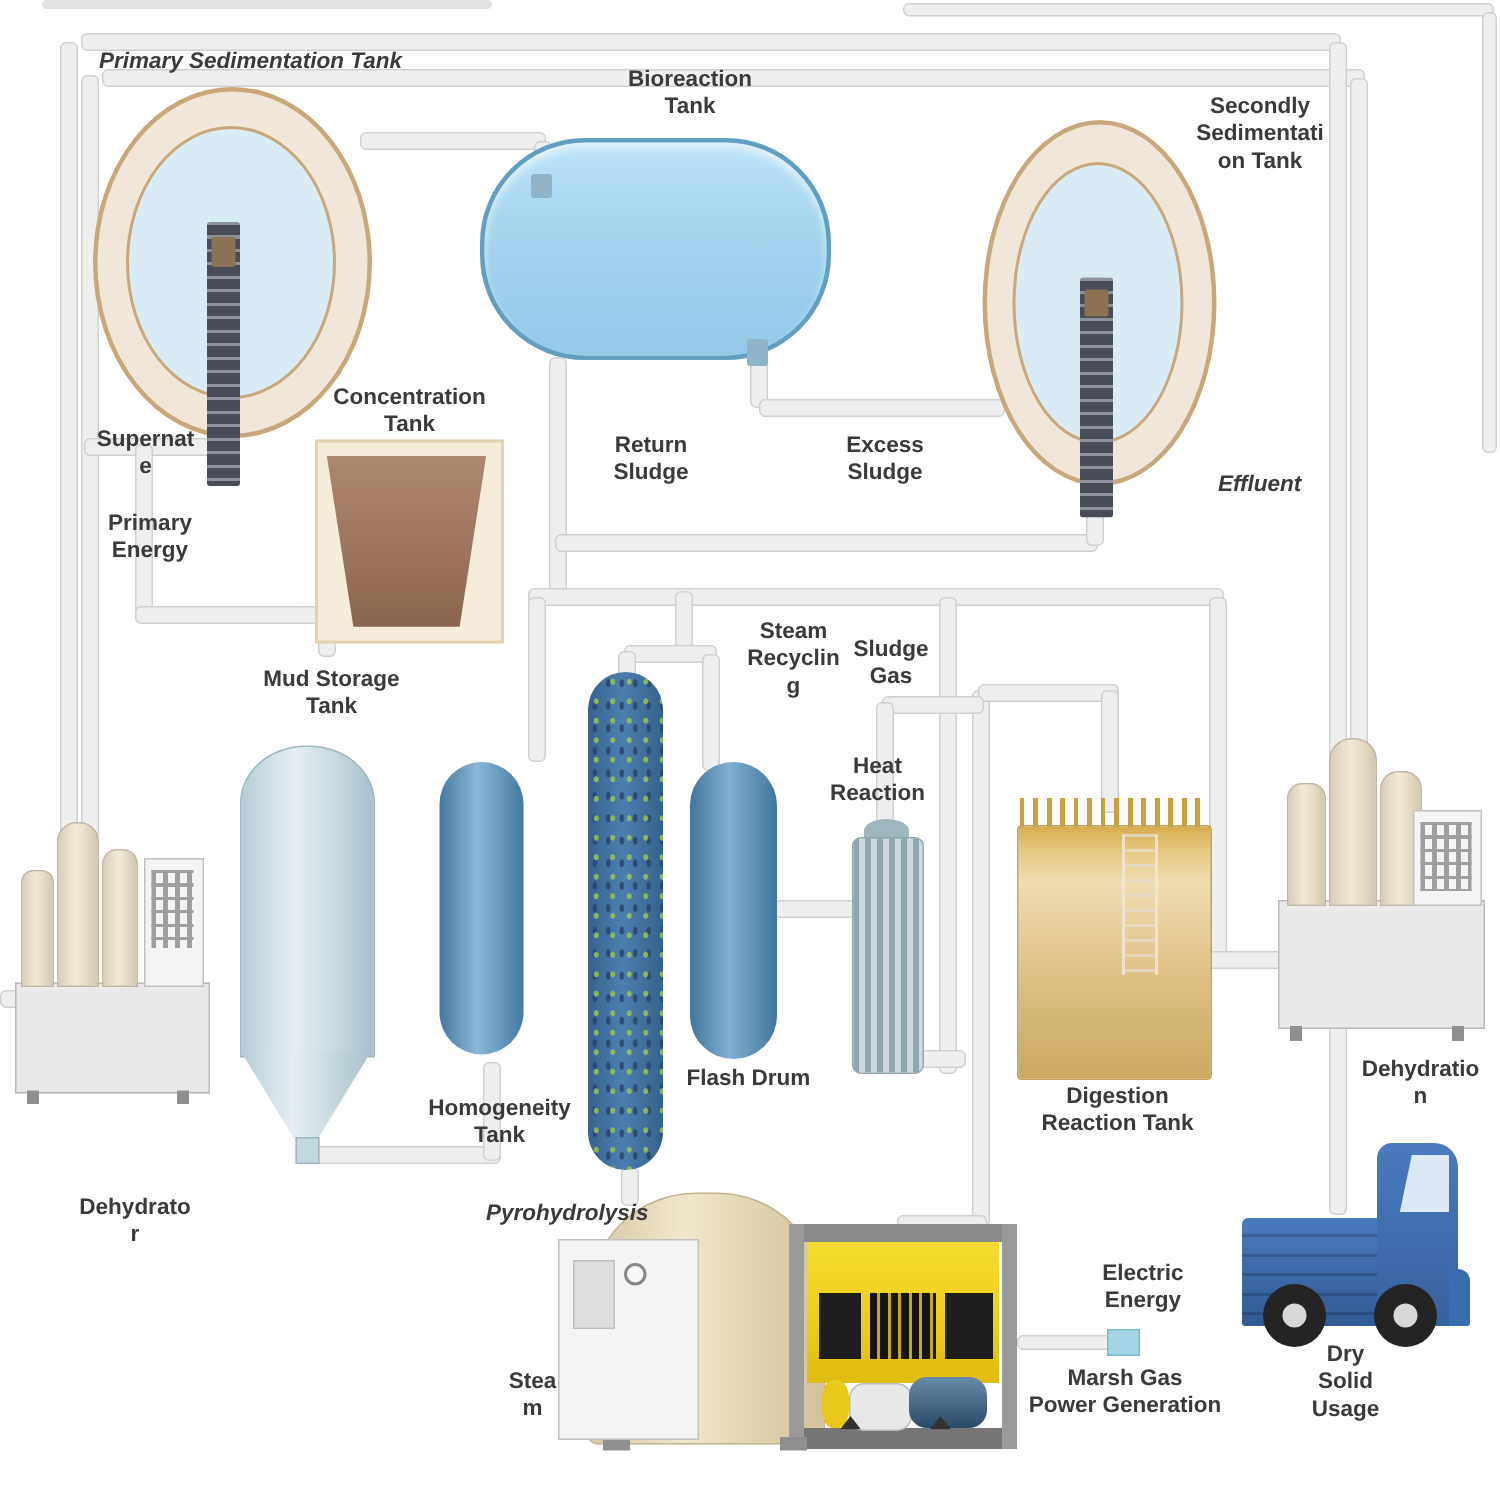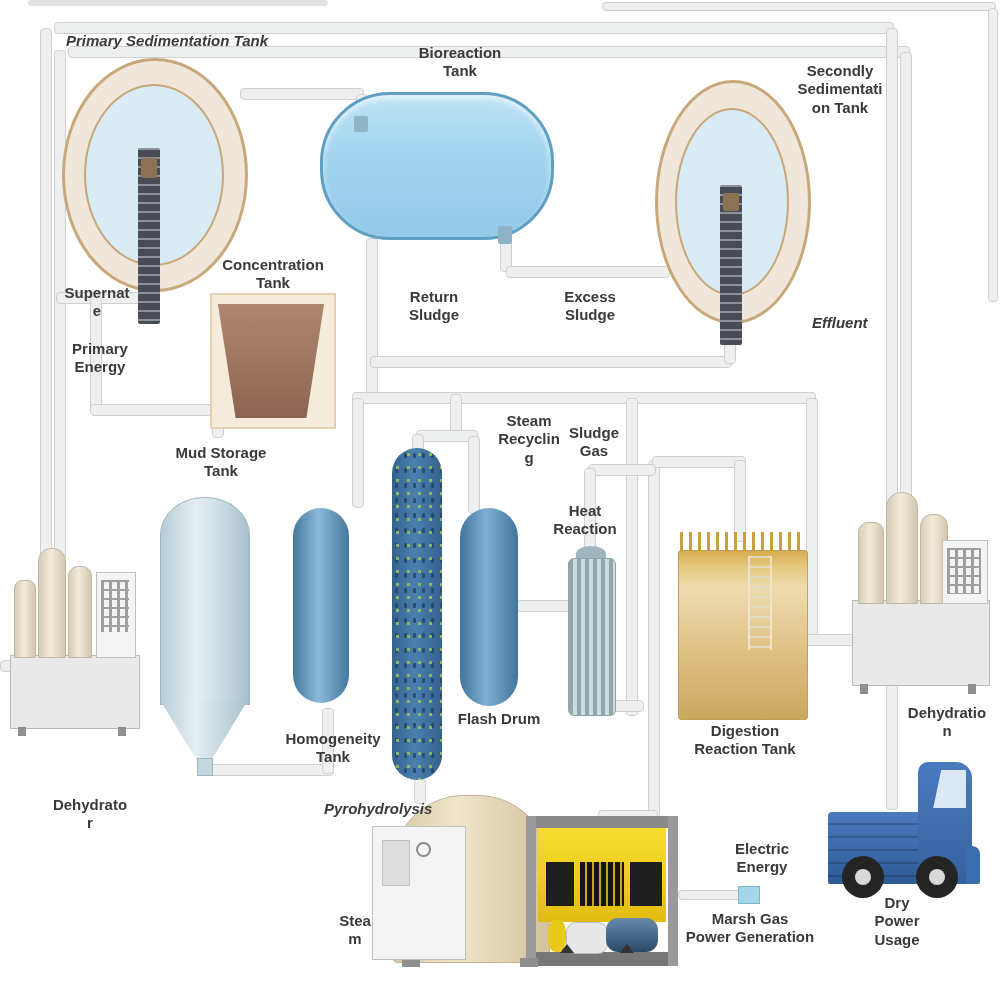--- a/index.html
+++ b/index.html
@@ -233,16 +233,16 @@
 Reaction Tank</div>
   <div class="lbl" style="left:34px;top:796px;width:112px;">Dehydrato
 r</div>
   <div class="lbl" style="left:898px;top:704px;width:98px;">Dehydratio
 n</div>
   <div class="lbl" style="left:726px;top:840px;width:72px;">Electric
 Energy</div>
   <div class="lbl" style="left:664px;top:910px;width:172px;">Marsh Gas
 Power Generation</div>
   <div class="lbl" style="left:860px;top:894px;width:74px;">Dry
-Power
+Solid
 Usage</div>
 
 </div>
 
 </body></html>

